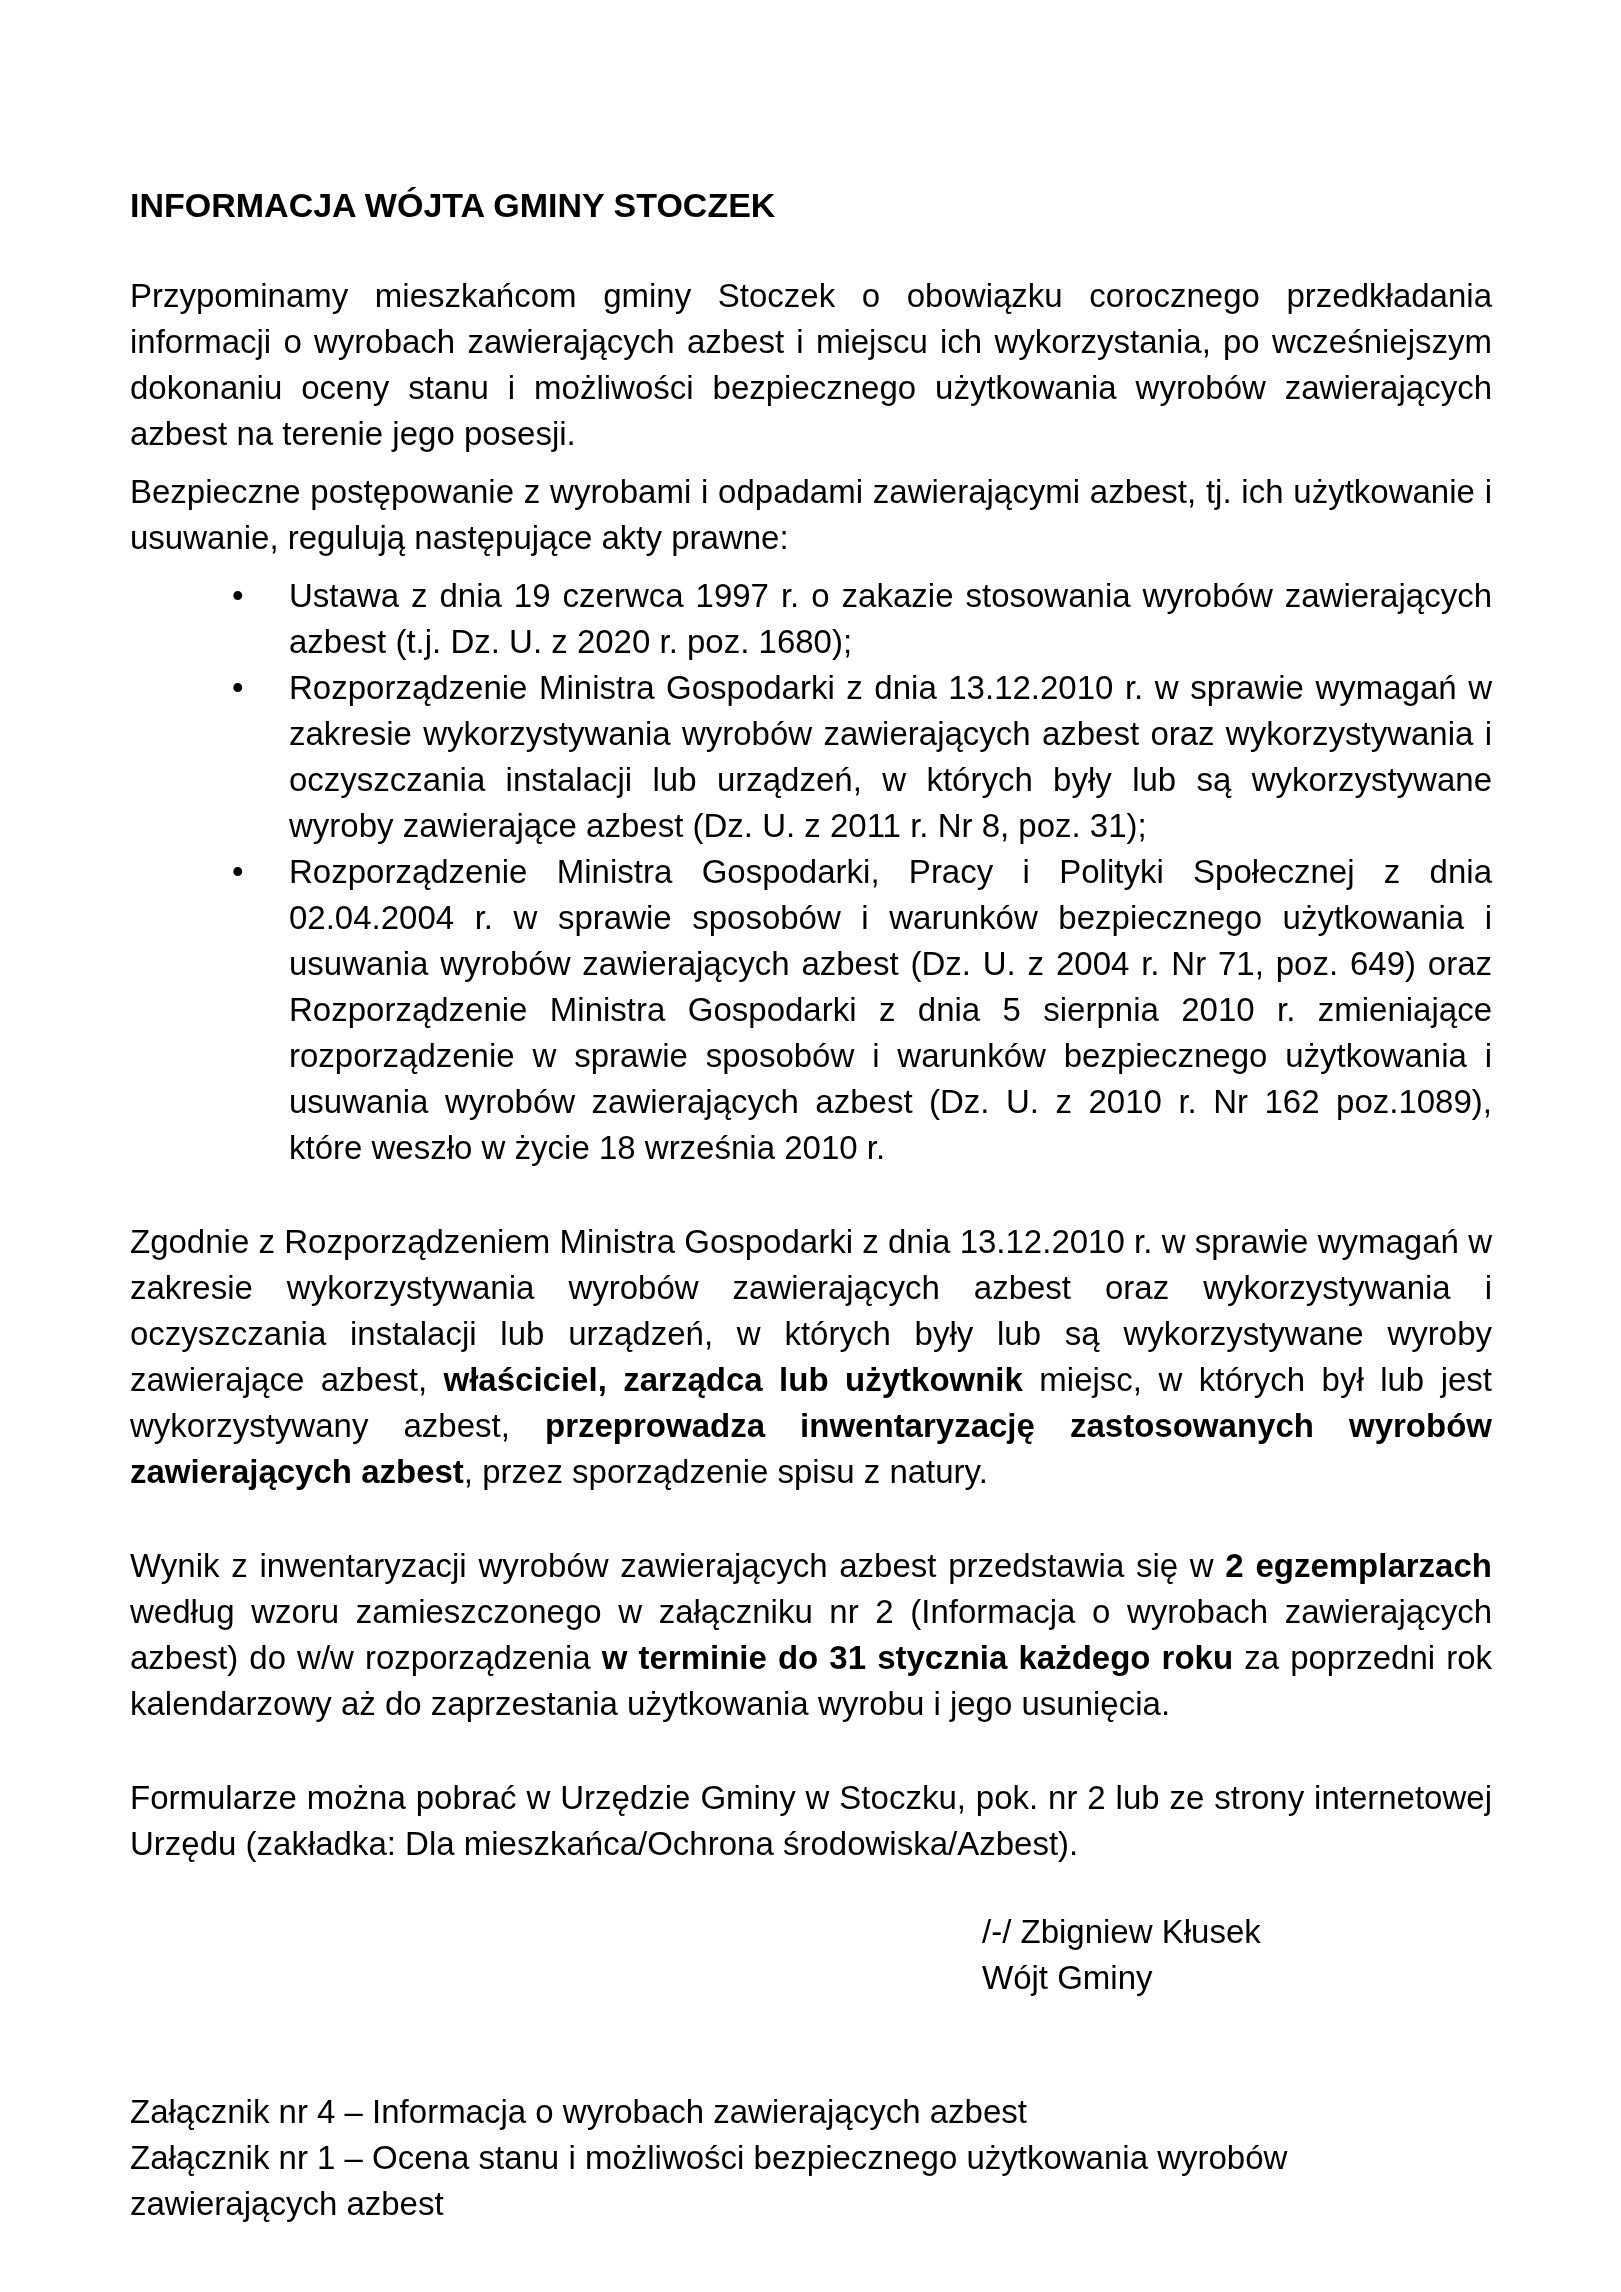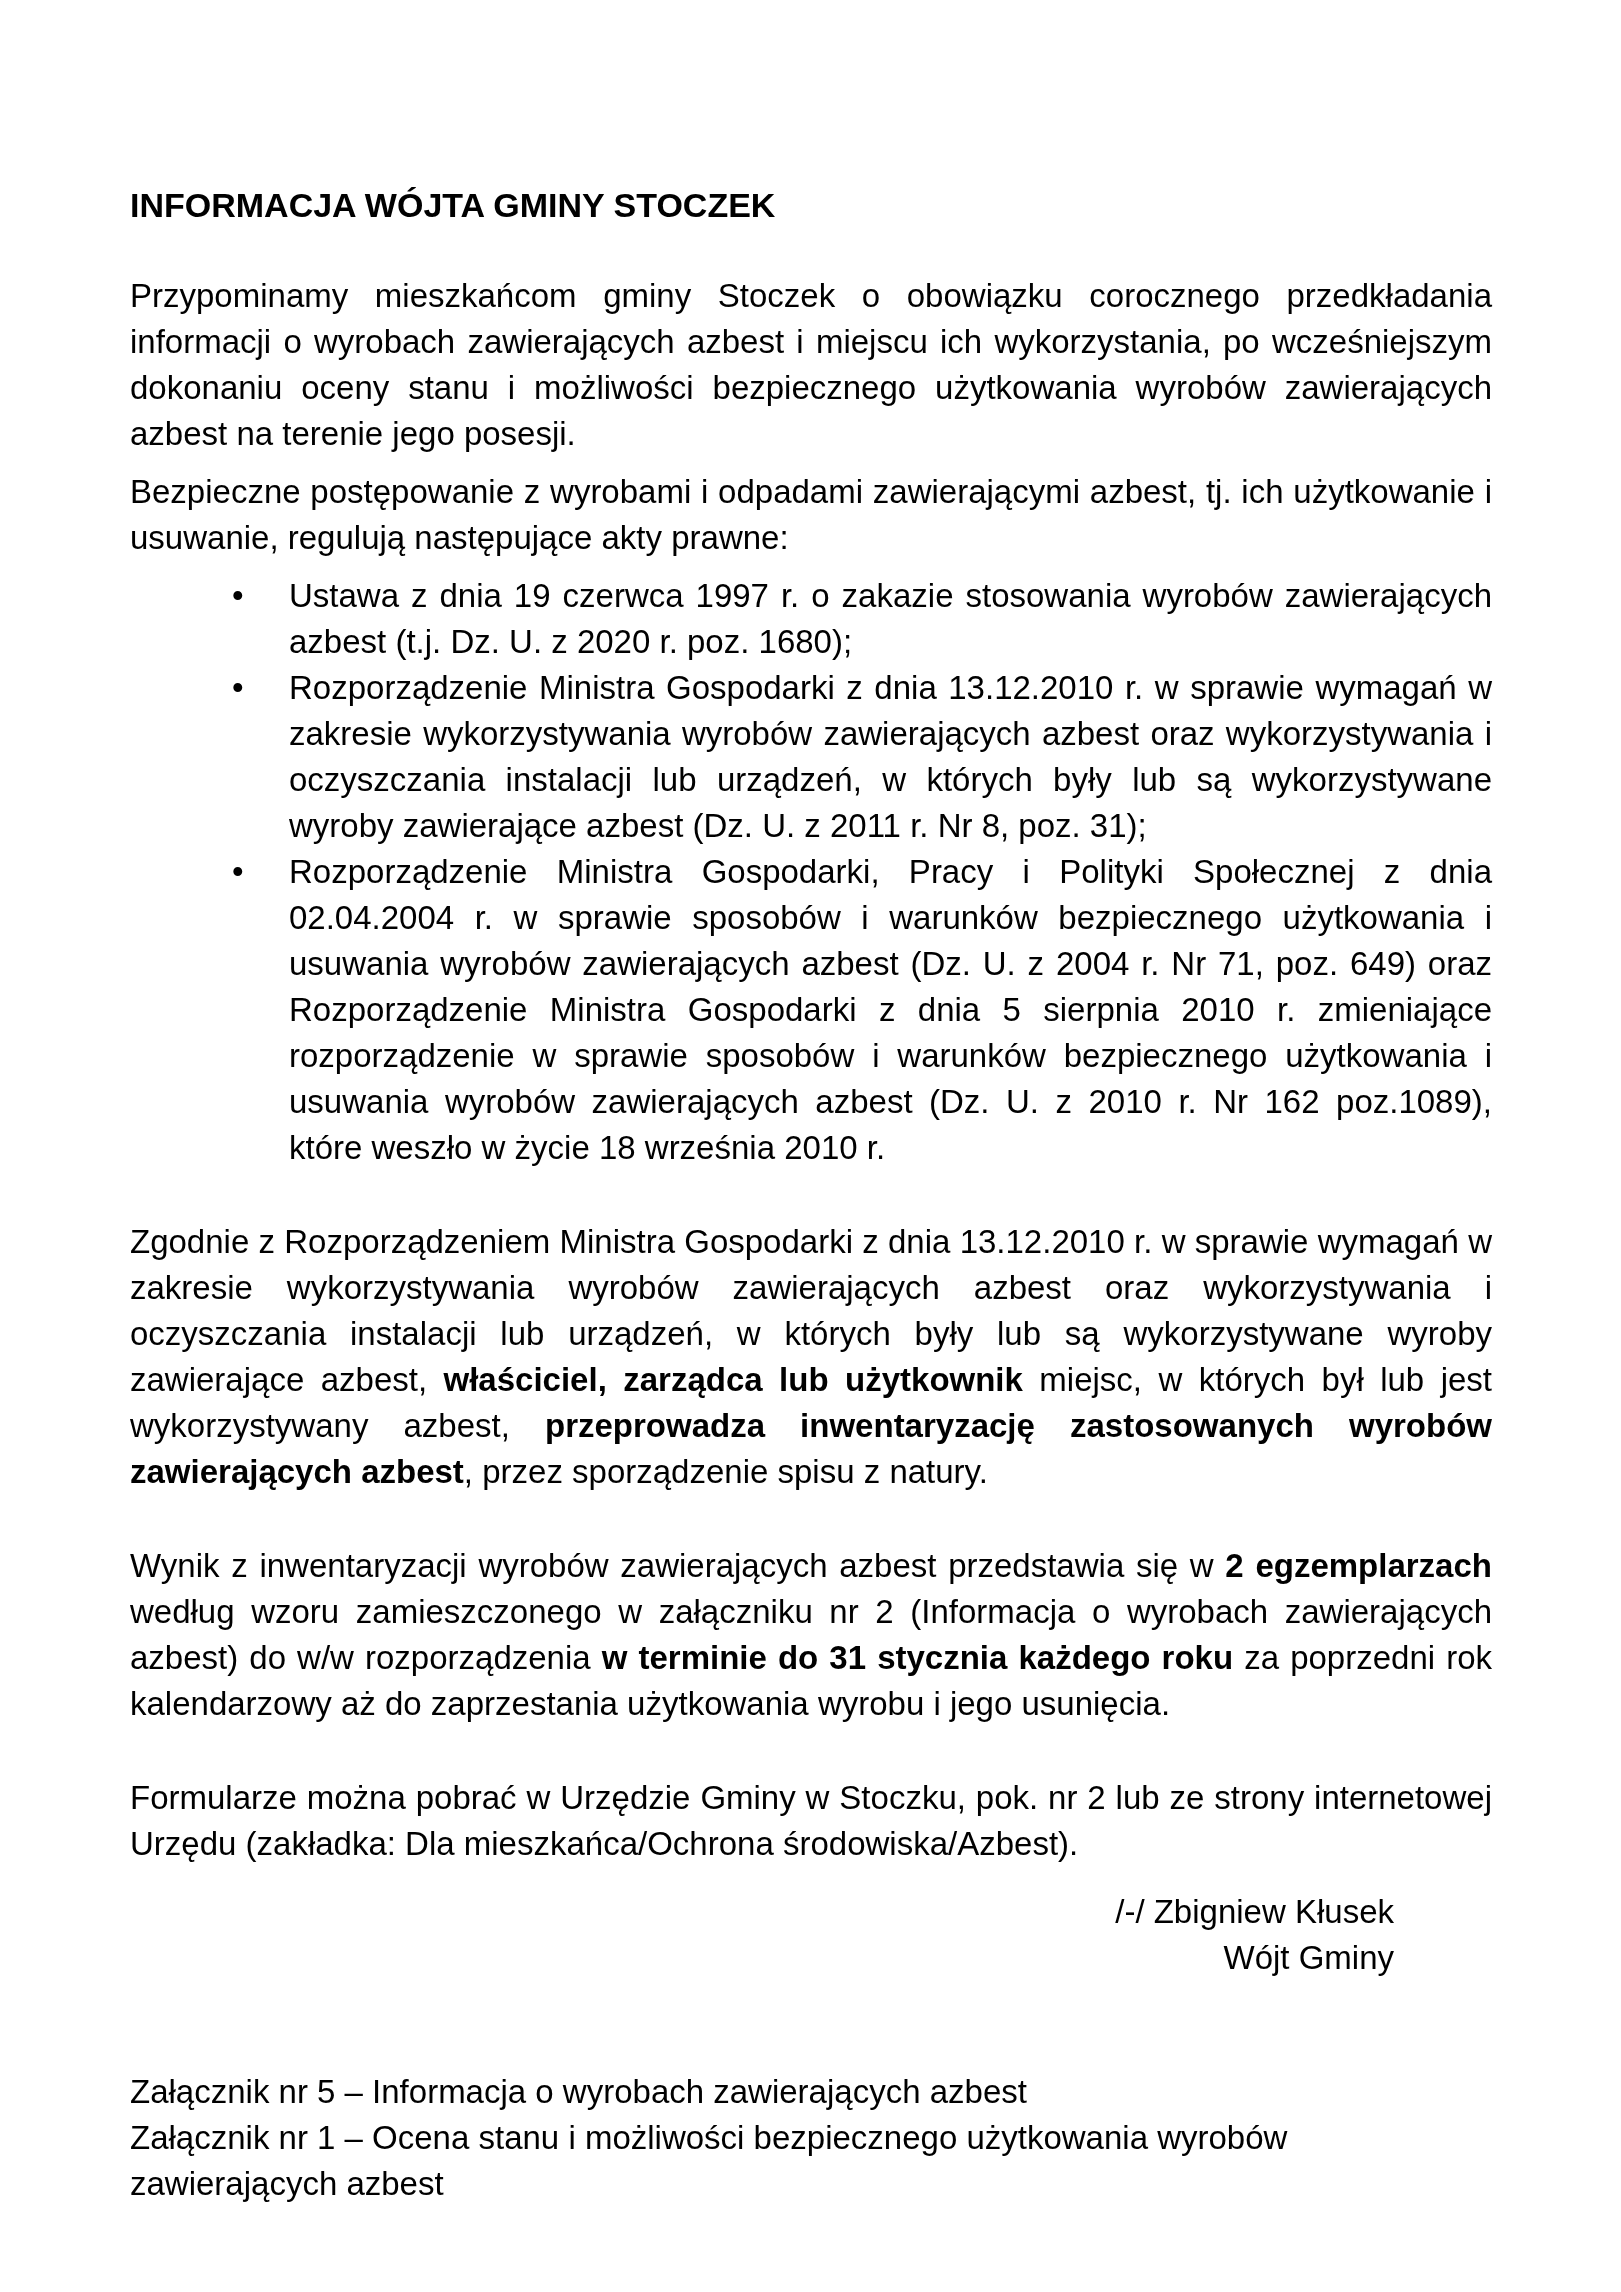--- a/index.html
+++ b/index.html
@@ -40,23 +40,23 @@
     position: relative;
     text-align: justify;
   }
   ul.acts .bullet {
     position: absolute;
     left: -57px;
     top: 0;
   }
   b { font-weight: bold; }
   .signature {
-    margin: 22px 98px 0 auto;
+    margin: 42px 98px 0 auto;
     width: 412px;
-    text-align: right;
+    text-align: left;
   }
   .attachments {
     margin-top: 88px;
   }
   .attachments p {
     text-align: left;
   }
 </style>
 </head>
 <body>
@@ -89,18 +89,18 @@
   <p class="body mt"><span>Wynik z inwentaryzacji wyrobów zawierających azbest przedstawia się w </span><b>2 egzemplarzach</b><span> według wzoru zamieszczonego w załączniku nr 2 (Informacja o wyrobach zawierających azbest) do w/w rozporządzenia </span><b>w terminie do 31 stycznia każdego roku</b><span> za poprzedni rok kalendarzowy aż do zaprzestania użytkowania wyrobu i jego usunięcia.</span></p>
 
   <p class="body mt">Formularze można pobrać w Urzędzie Gminy w Stoczku, pok. nr 2 lub ze strony internetowej Urzędu (zakładka: Dla mieszkańca/Ochrona środowiska/Azbest).</p>
 
   <div class="signature">
     <div>/-/ Zbigniew Kłusek</div>
     <div>Wójt Gminy</div>
   </div>
 
   <div class="attachments">
-    <p>Załącznik nr 5 – Informacja o wyrobach zawierających azbest</p>
+    <p>Załącznik nr 4 – Informacja o wyrobach zawierających azbest</p>
     <p>Załącznik nr 1 – Ocena stanu i możliwości bezpiecznego użytkowania wyrobów zawierających azbest</p>
   </div>
 
 </div>
 
 
 </body></html>

